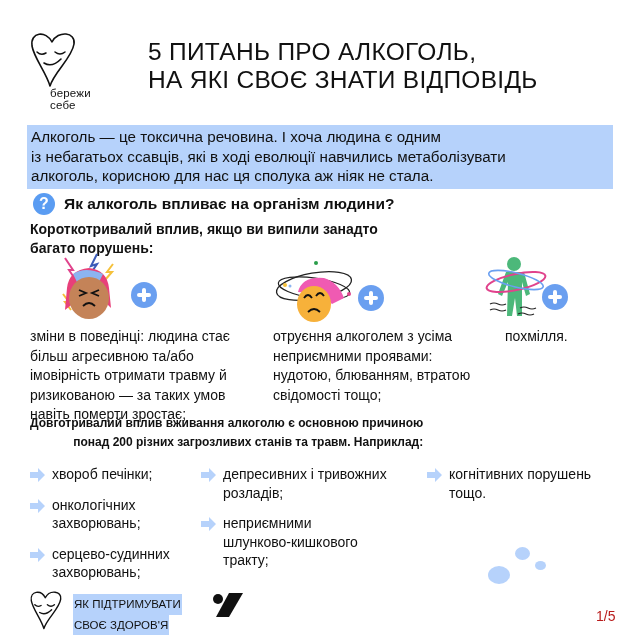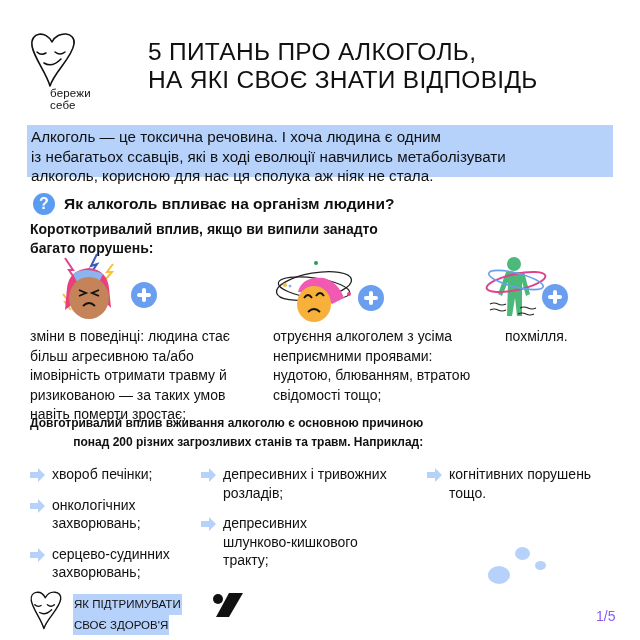--- a/index.html
+++ b/index.html
@@ -9,21 +9,21 @@
   .abs { position:absolute; }
 
   
   .logo { left:28px; top:28px; width:60px; height:90px; }
   .logo svg { display:block; }
   .logo-text { position:absolute; left:22px; top:59px; font-size:11.5px; line-height:12px; color:#111; letter-spacing:0.2px; }
   .title { left:148px; top:38px; font-size:24.5px; line-height:28px; font-weight:500; color:#111; letter-spacing:0.3px; }
   .title div { white-space:nowrap; }
 
   
-  .intro { left:27px; top:125px; width:586px; height:52px; background:#b6d2fb; padding:2px 4px 0 4px; }
+  .intro { left:27px; top:125px; width:586px; height:64px; background:#b6d2fb; padding:2px 4px 0 4px; }
   .intro p { font-size:15.2px; line-height:19.5px; color:#111; font-weight:500; white-space:nowrap; }
 
   
   .question { left:33px; top:193px; display:flex; align-items:center; }
   .q-icon { width:22px; height:22px; border-radius:50%; background:#5a9cf2; color:#fff; font-weight:bold; font-size:16px; display:flex; align-items:center; justify-content:center; margin-right:9px; }
   .q-text { font-size:15.5px; font-weight:bold; color:#111; white-space:nowrap; }
 
   .short-title { left:30px; top:220px; font-size:14px; line-height:18.5px; font-weight:bold; white-space:nowrap; }
 
   .illus { width:100px; height:72px; }
@@ -39,21 +39,21 @@
   .list-col { position:absolute; }
   .list-item { position:relative; padding-left:22px; font-size:14px; line-height:18.5px; margin-bottom:12px; white-space:nowrap; }
   .arrow { position:absolute; left:0; top:2px; width:16px; height:16px; }
 
   .dot { position:absolute; border-radius:50%; background:#b6d2fb; }
 
   .footer-logo { left:28px; top:588px; width:40px; height:42px; }
   .footer-text { left:73px; top:594px; font-size:11.5px; line-height:12.5px; color:#111; }
   .footer-text span { background:#b6d2fb; display:inline-block; padding:4px 1px; white-space:nowrap; }
   .brand-mark { left:212px; top:592px; width:32px; height:26px; }
-  .page-num { left:596px; top:608px; font-size:14px; font-weight:500; color:#8b5cf6; }
+  .page-num { left:596px; top:608px; font-size:14px; font-weight:500; color:#b91c1c; }
 </style>
 </head>
 <body>
 
 <div class="abs logo">
   <svg width="50" height="60" viewBox="0 0 50 60">
     <path d="M24 14 C18 2, 2 4, 4 18 C6 30, 18 44, 22 58 C26 44, 44 30, 46 16 C48 4, 30 2, 24 14 Z" fill="none" stroke="#111" stroke-width="1.6" stroke-linejoin="round"></path>
     <path d="M9 24 Q13 28 18 25" fill="none" stroke="#111" stroke-width="1.5" stroke-linecap="round"></path>
     <path d="M27 24 Q32 28 37 24" fill="none" stroke="#111" stroke-width="1.5" stroke-linecap="round"></path>
     <path d="M16 35 Q24 40 33 31" fill="none" stroke="#111" stroke-width="1.6" stroke-linecap="round"></path>
@@ -177,21 +177,21 @@
     <svg class="arrow" viewBox="0 0 16 16">
         <path d="M0 5 L8 5 L8 1 L15 8 L8 15 L8 11 L0 11 Z" fill="#b6d2fb"></path>
       </svg>
     <div>депресивних і тривожних</div>
     <div>розладів;</div>
   </div>
   <div class="list-item">
     <svg class="arrow" viewBox="0 0 16 16">
         <path d="M0 5 L8 5 L8 1 L15 8 L8 15 L8 11 L0 11 Z" fill="#b6d2fb"></path>
       </svg>
-    <div>депресивних</div>
+    <div>неприємними</div>
     <div>шлунково-кишкового</div>
     <div>тракту;</div>
   </div>
 </div>
 
 <div class="list-col" style="left:427px; top:465px;">
   <div class="list-item">
     <svg class="arrow" viewBox="0 0 16 16">
         <path d="M0 5 L8 5 L8 1 L15 8 L8 15 L8 11 L0 11 Z" fill="#b6d2fb"></path>
       </svg>

